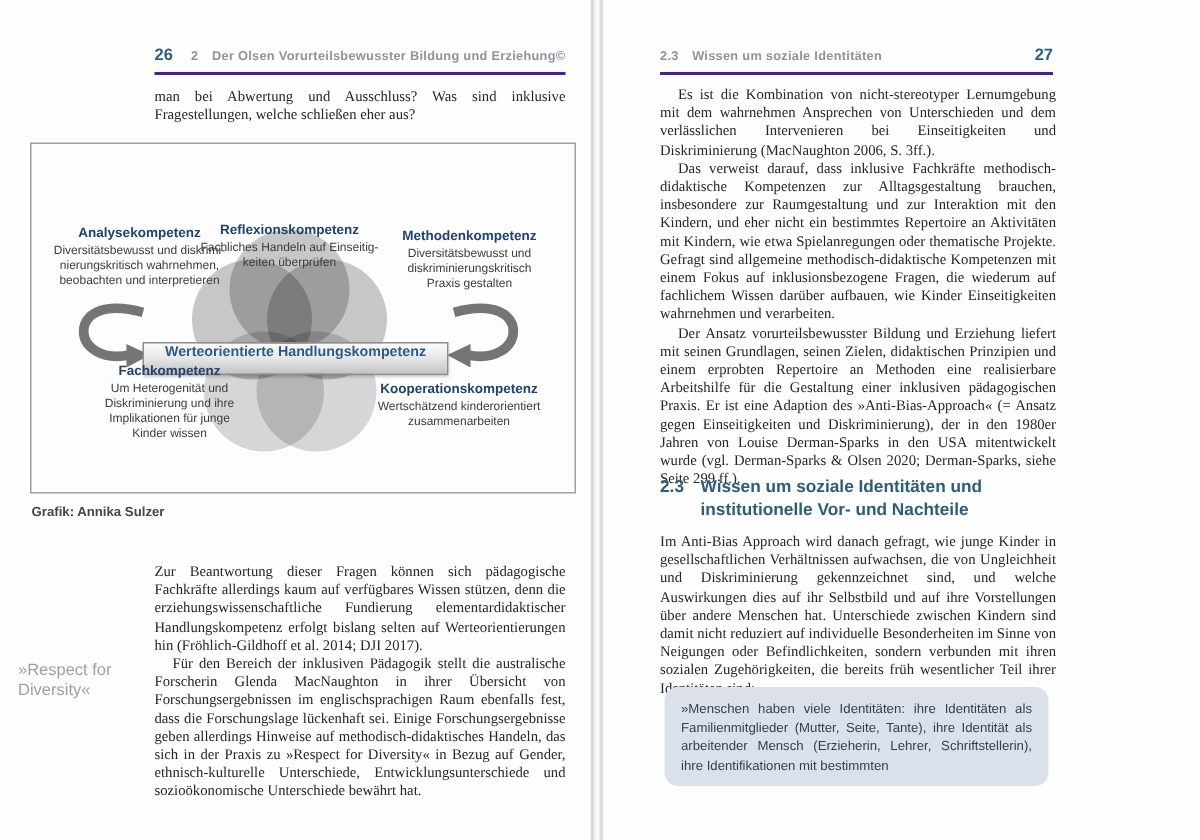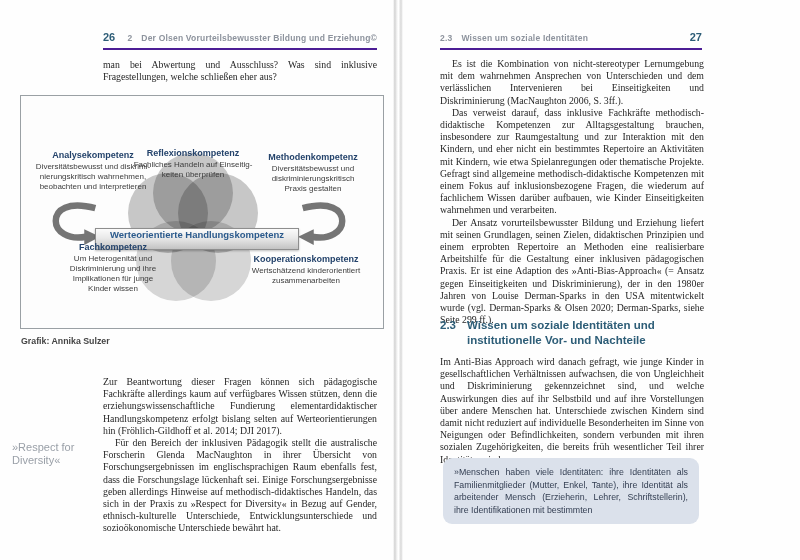--- a/index.html
+++ b/index.html
@@ -196,15 +196,15 @@
 
     <div class="rp-heading">
       <span class="h-num">2.3</span>
       <span>Wissen um soziale Identitäten und institutionelle Vor- und Nachteile</span>
     </div>
 
     <div class="rp-body-2">
       <p class="body">Im Anti-Bias Approach wird danach gefragt, wie junge Kinder in gesellschaftlichen Verhältnissen aufwachsen, die von Ungleichheit und Diskriminierung gekennzeichnet sind, und welche Auswirkungen dies auf ihr Selbstbild und auf ihre Vorstellungen über andere Menschen hat. Unterschiede zwischen Kindern sind damit nicht reduziert auf individuelle Besonderheiten im Sinne von Neigungen oder Befindlichkeiten, sondern verbunden mit ihren sozialen Zugehörigkeiten, die bereits früh wesentlicher Teil ihrer Identitäten sind:</p>
     </div>
 
-    <div class="quote-box">»Menschen haben viele Identitäten: ihre Identitäten als Familienmitglieder (Mutter, Enkel, Tante), ihre Identität als arbeitender Mensch (Erzieherin, Lehrer, Schriftstellerin), ihre Identifikationen mit bestimmten</div>
+    <div class="quote-box">»Menschen haben viele Identitäten: ihre Identitäten als Familienmitglieder (Mutter, Seite, Tante), ihre Identität als arbeitender Mensch (Erzieherin, Lehrer, Schriftstellerin), ihre Identifikationen mit bestimmten</div>
   </div>
 </div>
 
 </body></html>

